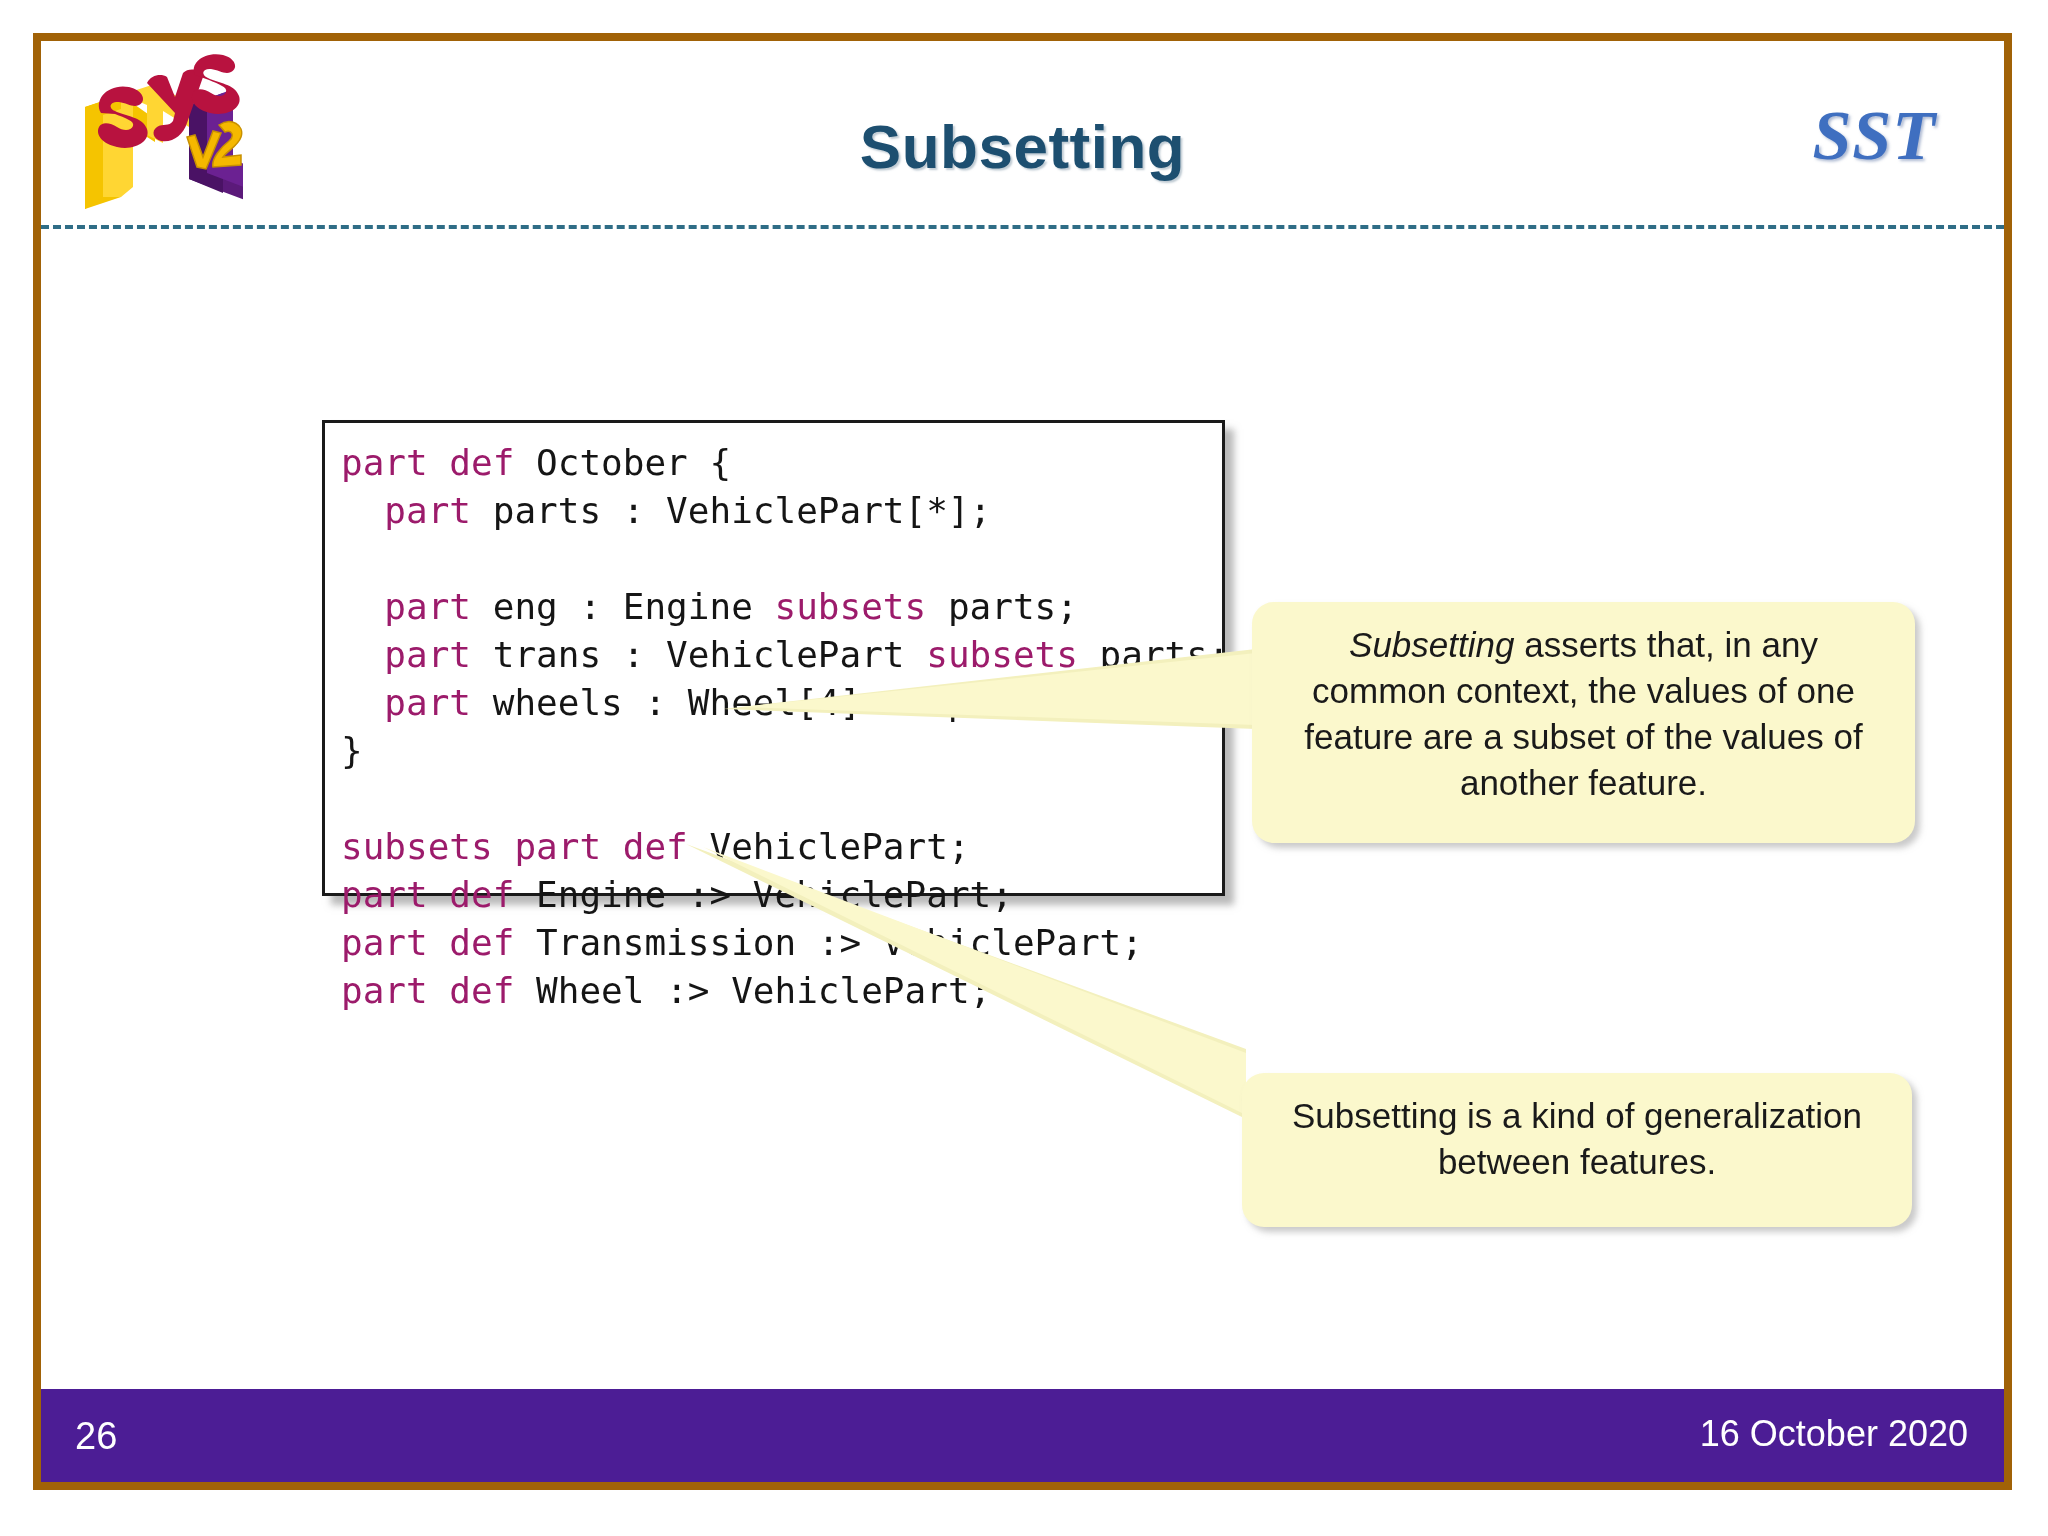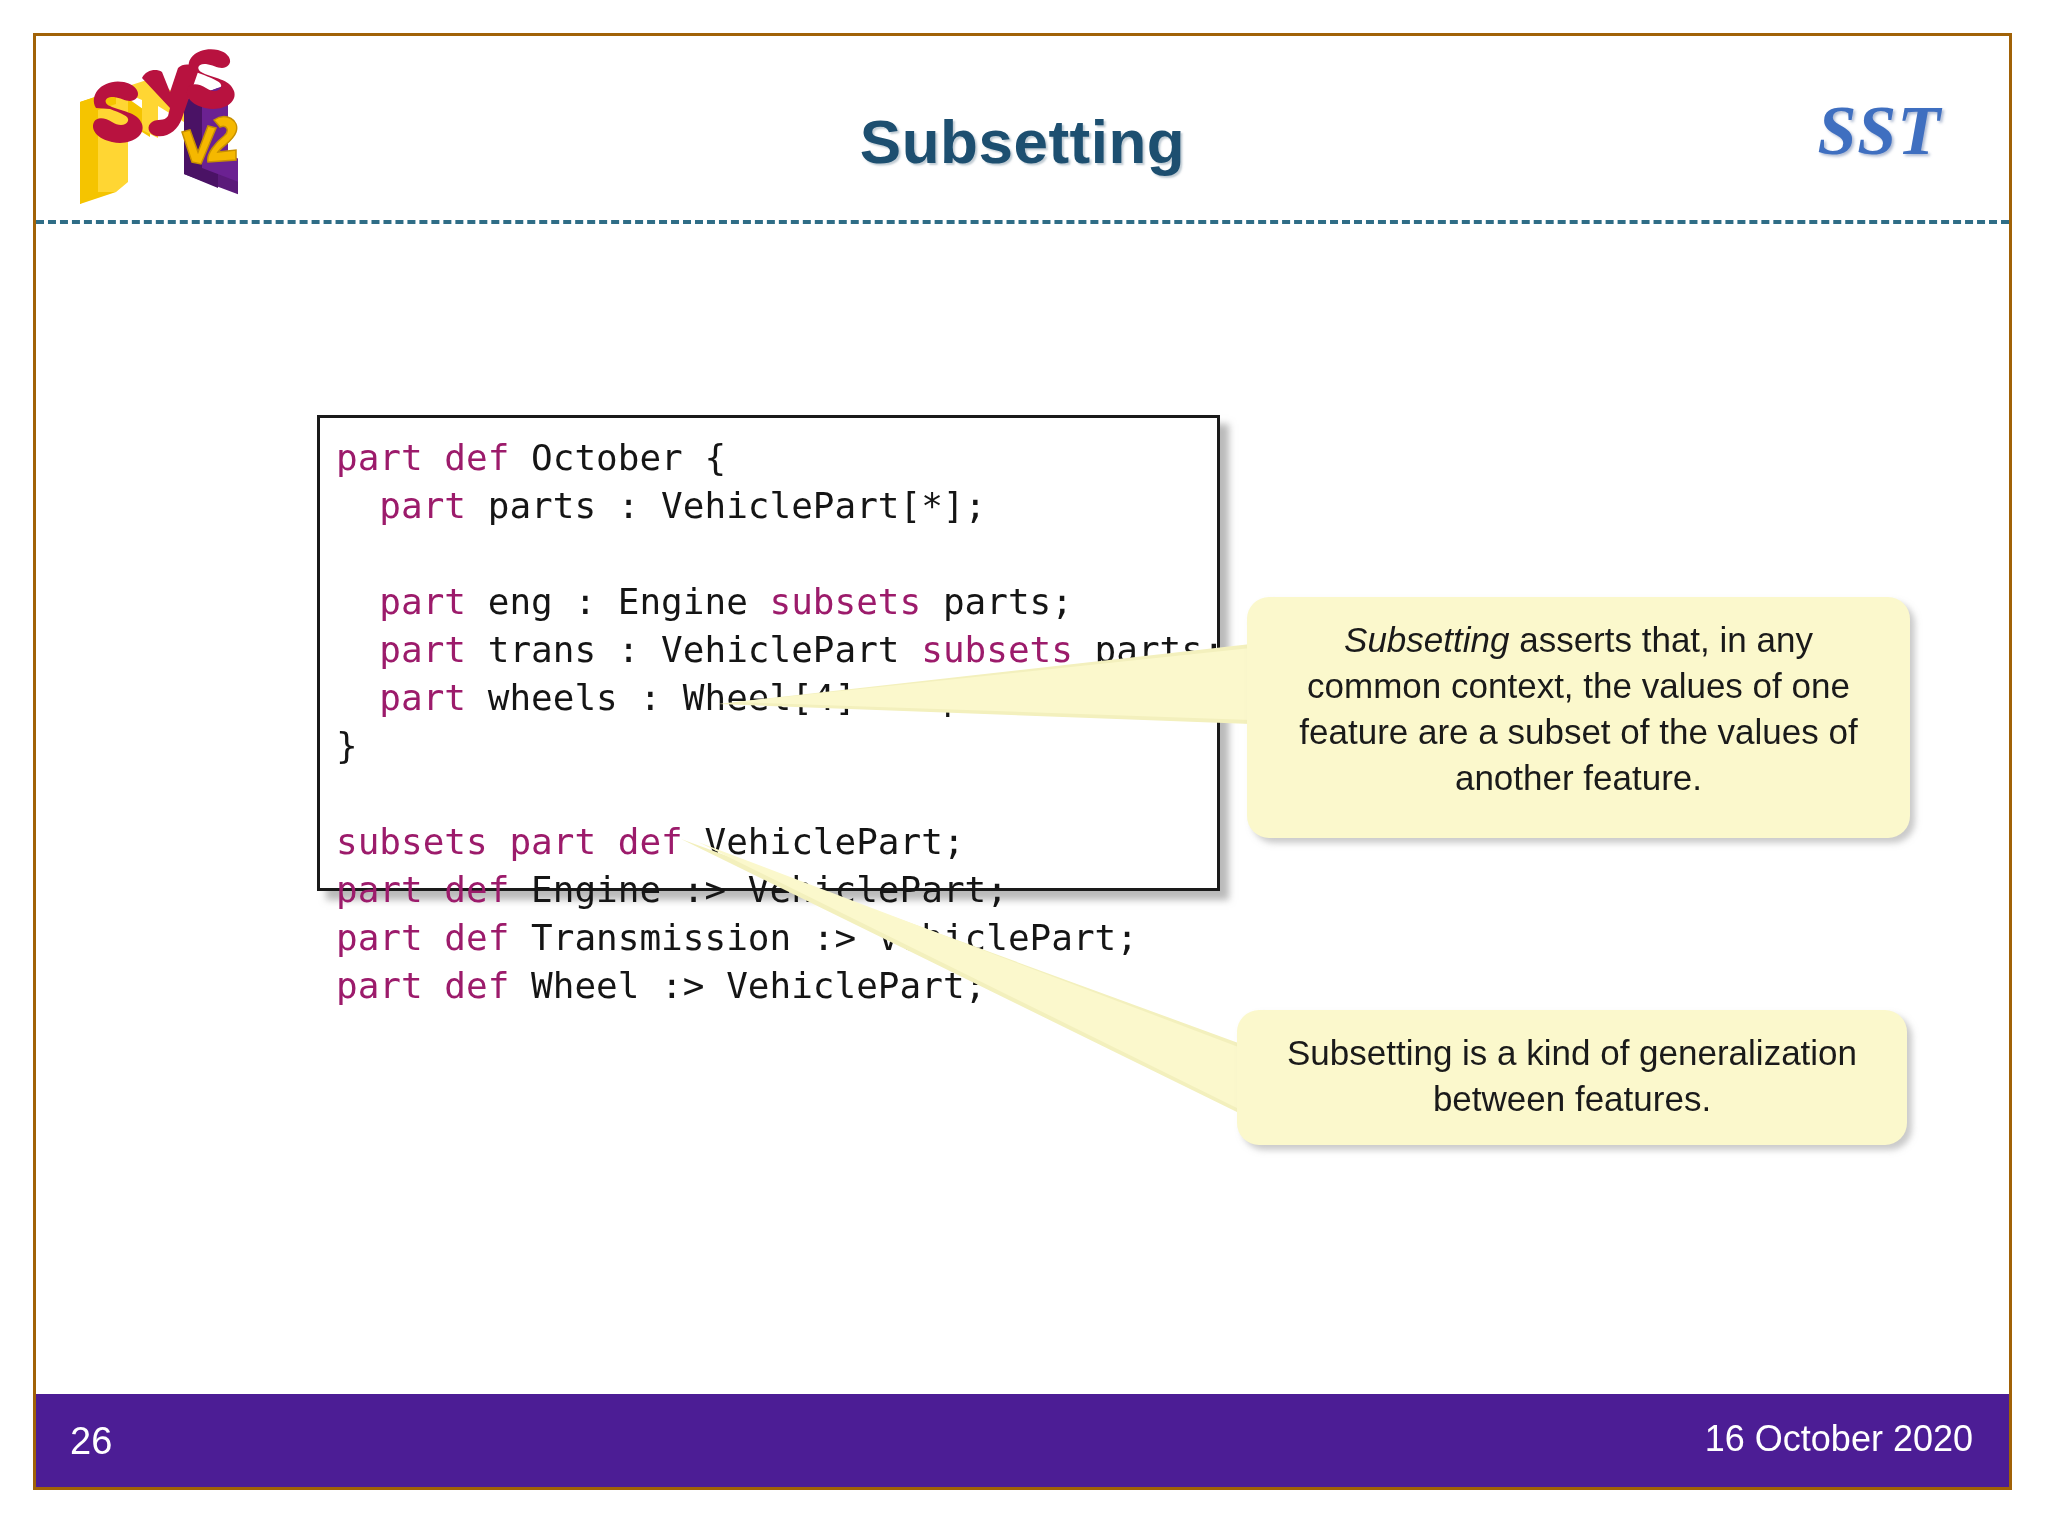--- a/index.html
+++ b/index.html
@@ -14,21 +14,21 @@
     overflow: hidden;
   }
 
   #slide {
     position: absolute;
     left: 33px;
     top: 33px;
     width: 1979px;
     height: 1457px;
     background: #ffffff;
-    border: 3px solid #a16207;
+    border: 8px solid #a16207;
     box-sizing: border-box;
   }
 
   
   #header {
     position: absolute;
     left: 0; top: 0;
     width: 100%;
     height: 186px;
   }
@@ -129,23 +129,23 @@
   }
 
   #callout-1 {
     left: 1211px;
     top: 373px;
     width: 663px;
     height: 241px;
   }
   #callout-2 {
     left: 1201px;
-    top: 786px;
+    top: 844px;
     width: 670px;
-    height: 135px;
+    height: 154px;
   }
   .callout em { font-style: italic; }
 
   
   .tail-svg {
     position: absolute;
     overflow: visible;
     z-index: 3;
     pointer-events: none;
   }

